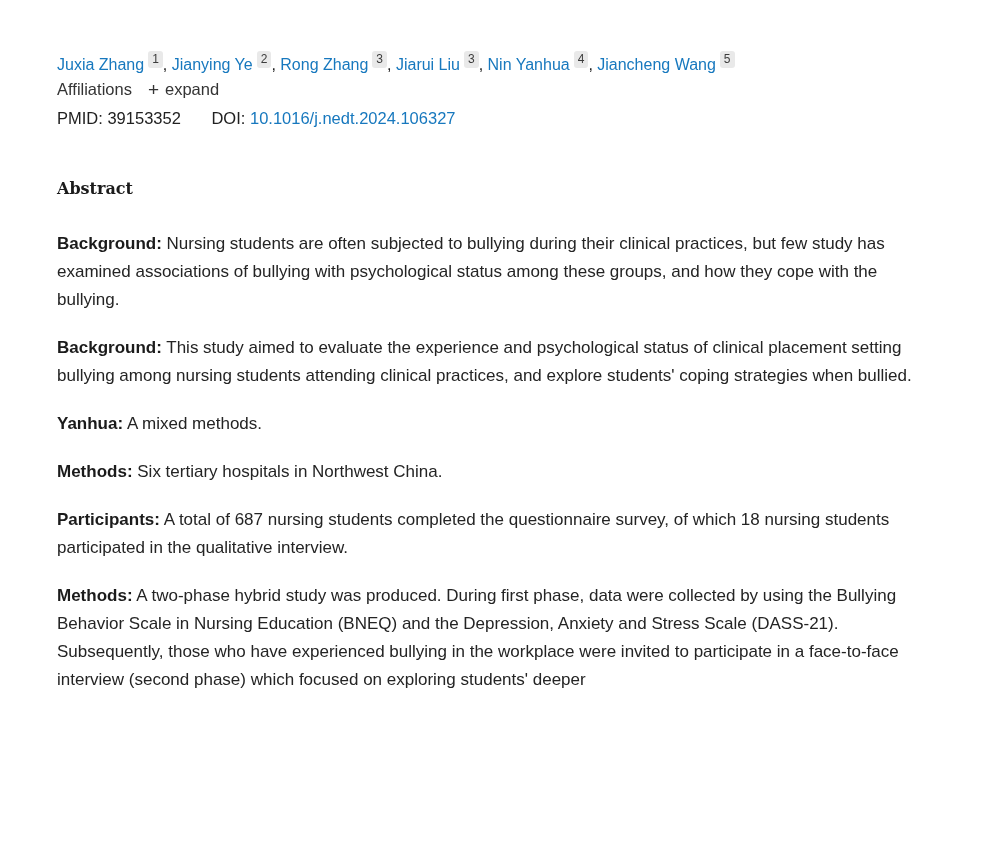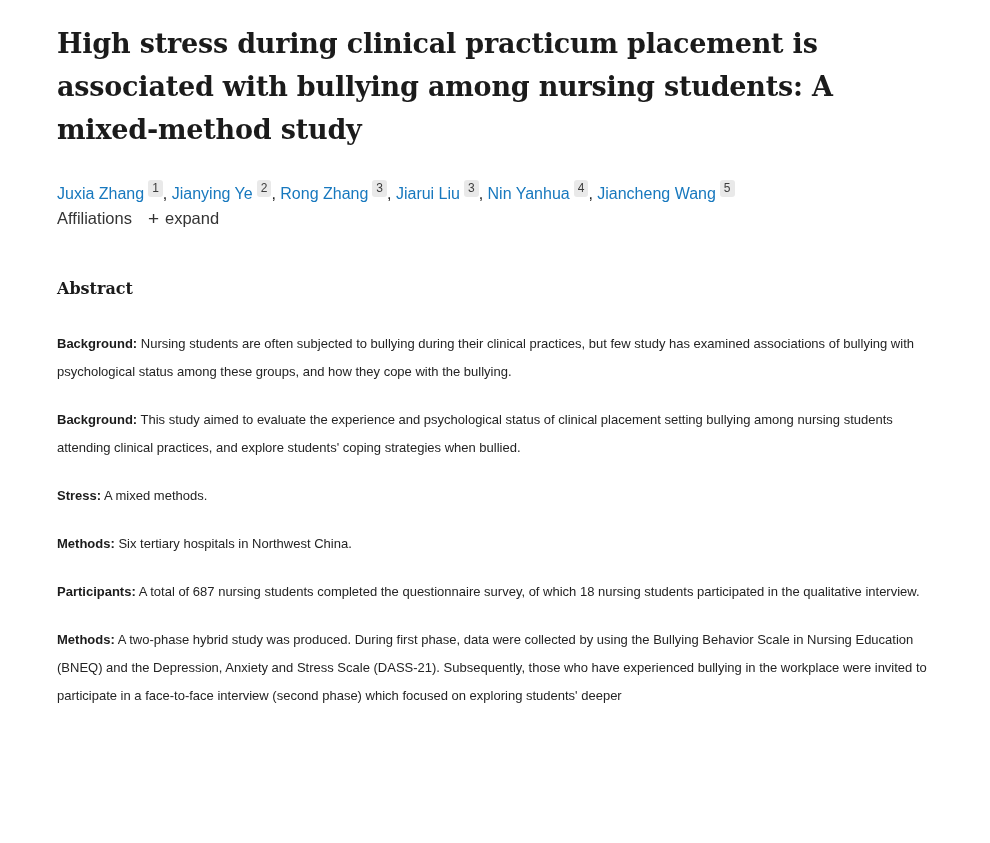--- a/index.html
+++ b/index.html
@@ -92,49 +92,58 @@
   .abstract-heading {
     font-family: "DejaVu Serif", serif;
     font-weight: 700;
     font-size: 16px;
     line-height: 30px;
     color: #1b1b1b;
     margin-top: 46px;
   }
   .abstract-body { margin-top: 26px; max-width: 876px; }
   .abs-para {
-    font-size: 13px;
+    font-size: 17px;
     line-height: 28px;
     color: #242424;
     margin-bottom: 20px;
   }
   .abs-label { font-weight: 700; color: #1b1b1b; }
 </style>
 </head>
 <body>
 
 <div class="page">
 
-  <h1 class="article-title">High stress during clinical practicum placement is associated with bullying among nursing students: A mixed-method study</h1>
 
   <div class="authors-row"><span class="author"><a class="author-link" href="#">Juxia Zhang</a><span class="author-sup">1</span></span><span class="author-sep">, </span><span class="author"><a class="author-link" href="#">Jianying Ye</a><span class="author-sup">2</span></span><span class="author-sep">, </span><span class="author"><a class="author-link" href="#">Rong Zhang</a><span class="author-sup">3</span></span><span class="author-sep">, </span><span class="author"><a class="author-link" href="#">Jiarui Liu</a><span class="author-sup">3</span></span><span class="author-sep">, </span><span class="author"><a class="author-link" href="#">Nin Yanhua</a><span class="author-sup">4</span></span><span class="author-sep">, </span><span class="author"><a class="author-link" href="#">Jiancheng Wang</a><span class="author-sup">5</span></span></div>
 
   <div class="affil-row">
     <span>Affiliations</span>
     <button class="expand-btn">
       <span class="plus-icon">+</span>
       <span>expand</span>
     </button>
   </div>
 
+  <div class="ids-row">
+    <span class="id-group">
+      <span>PMID:</span>
+      <span>39153352</span>
+    </span>
+    <span class="id-group doi-group">
+      <span>DOI:</span>
+      <a class="doi-link" href="#">10.1016/j.nedt.2024.106327</a>
+    </span>
+  </div>
 
   <h2 class="abstract-heading">Abstract</h2>
 
   <div class="abstract-body">
       <p class="abs-para"><span class="abs-label">Background:</span> Nursing students are often subjected to bullying during their clinical practices, but few study has examined associations of bullying with psychological status among these groups, and how they cope with the bullying.</p>
       <p class="abs-para"><span class="abs-label">Background:</span> This study aimed to evaluate the experience and psychological status of clinical placement setting bullying among nursing students attending clinical practices, and explore students' coping strategies when bullied.</p>
-      <p class="abs-para"><span class="abs-label">Stress:</span> A mixed methods.</p>
+      <p class="abs-para"><span class="abs-label">Yanhua:</span> A mixed methods.</p>
       <p class="abs-para"><span class="abs-label">Methods:</span> Six tertiary hospitals in Northwest China.</p>
       <p class="abs-para"><span class="abs-label">Participants:</span> A total of 687 nursing students completed the questionnaire survey, of which 18 nursing students participated in the qualitative interview.</p>
       <p class="abs-para"><span class="abs-label">Methods:</span> A two-phase hybrid study was produced. During first phase, data were collected by using the Bullying Behavior Scale in Nursing Education (BNEQ) and the Depression, Anxiety and Stress Scale (DASS-21). Subsequently, those who have experienced bullying in the workplace were invited to participate in a face-to-face interview (second phase) which focused on exploring students' deeper</p>
     </div>
 
 </div>
 
 </body></html>

